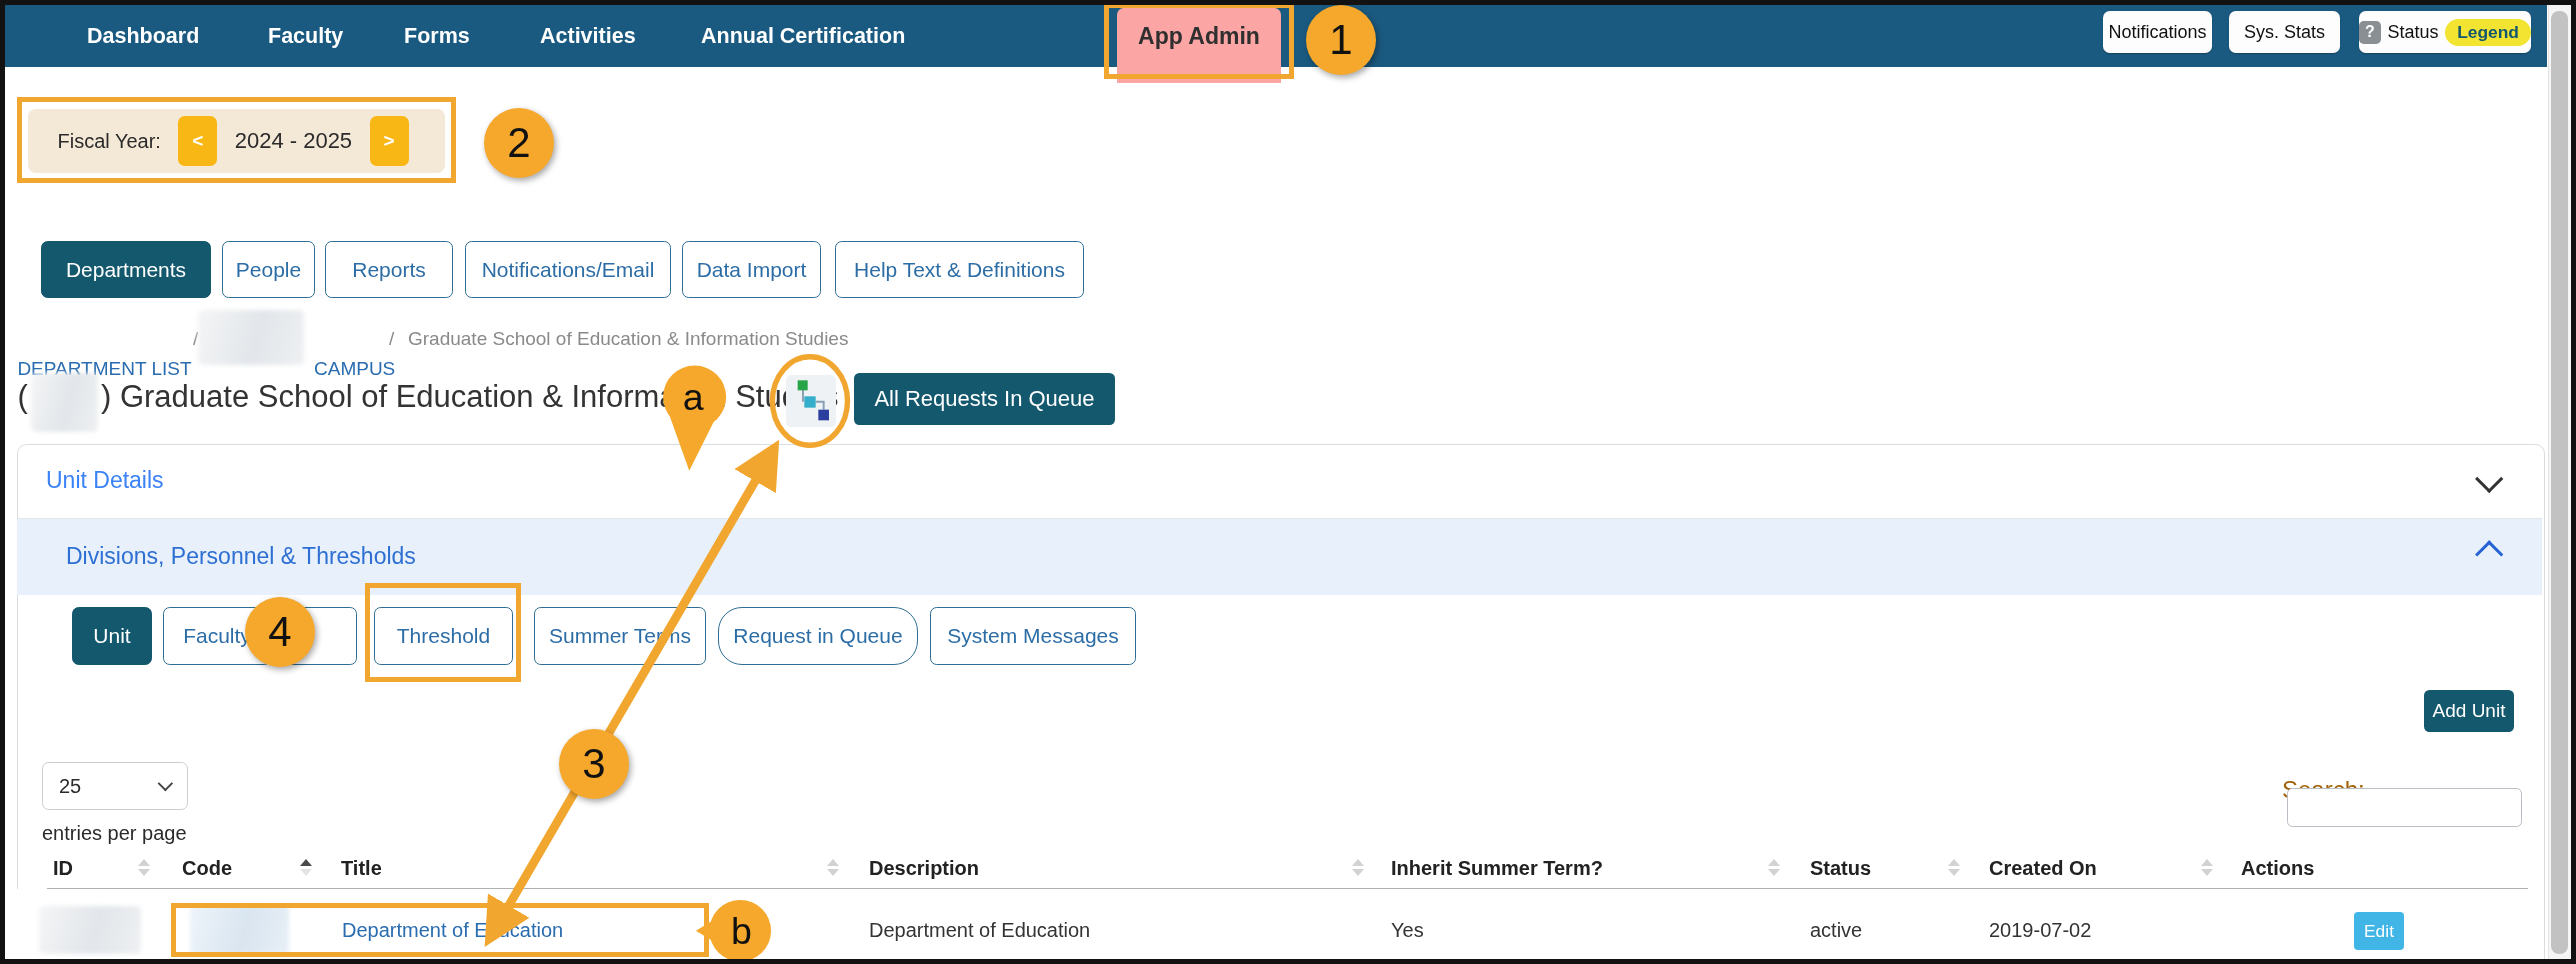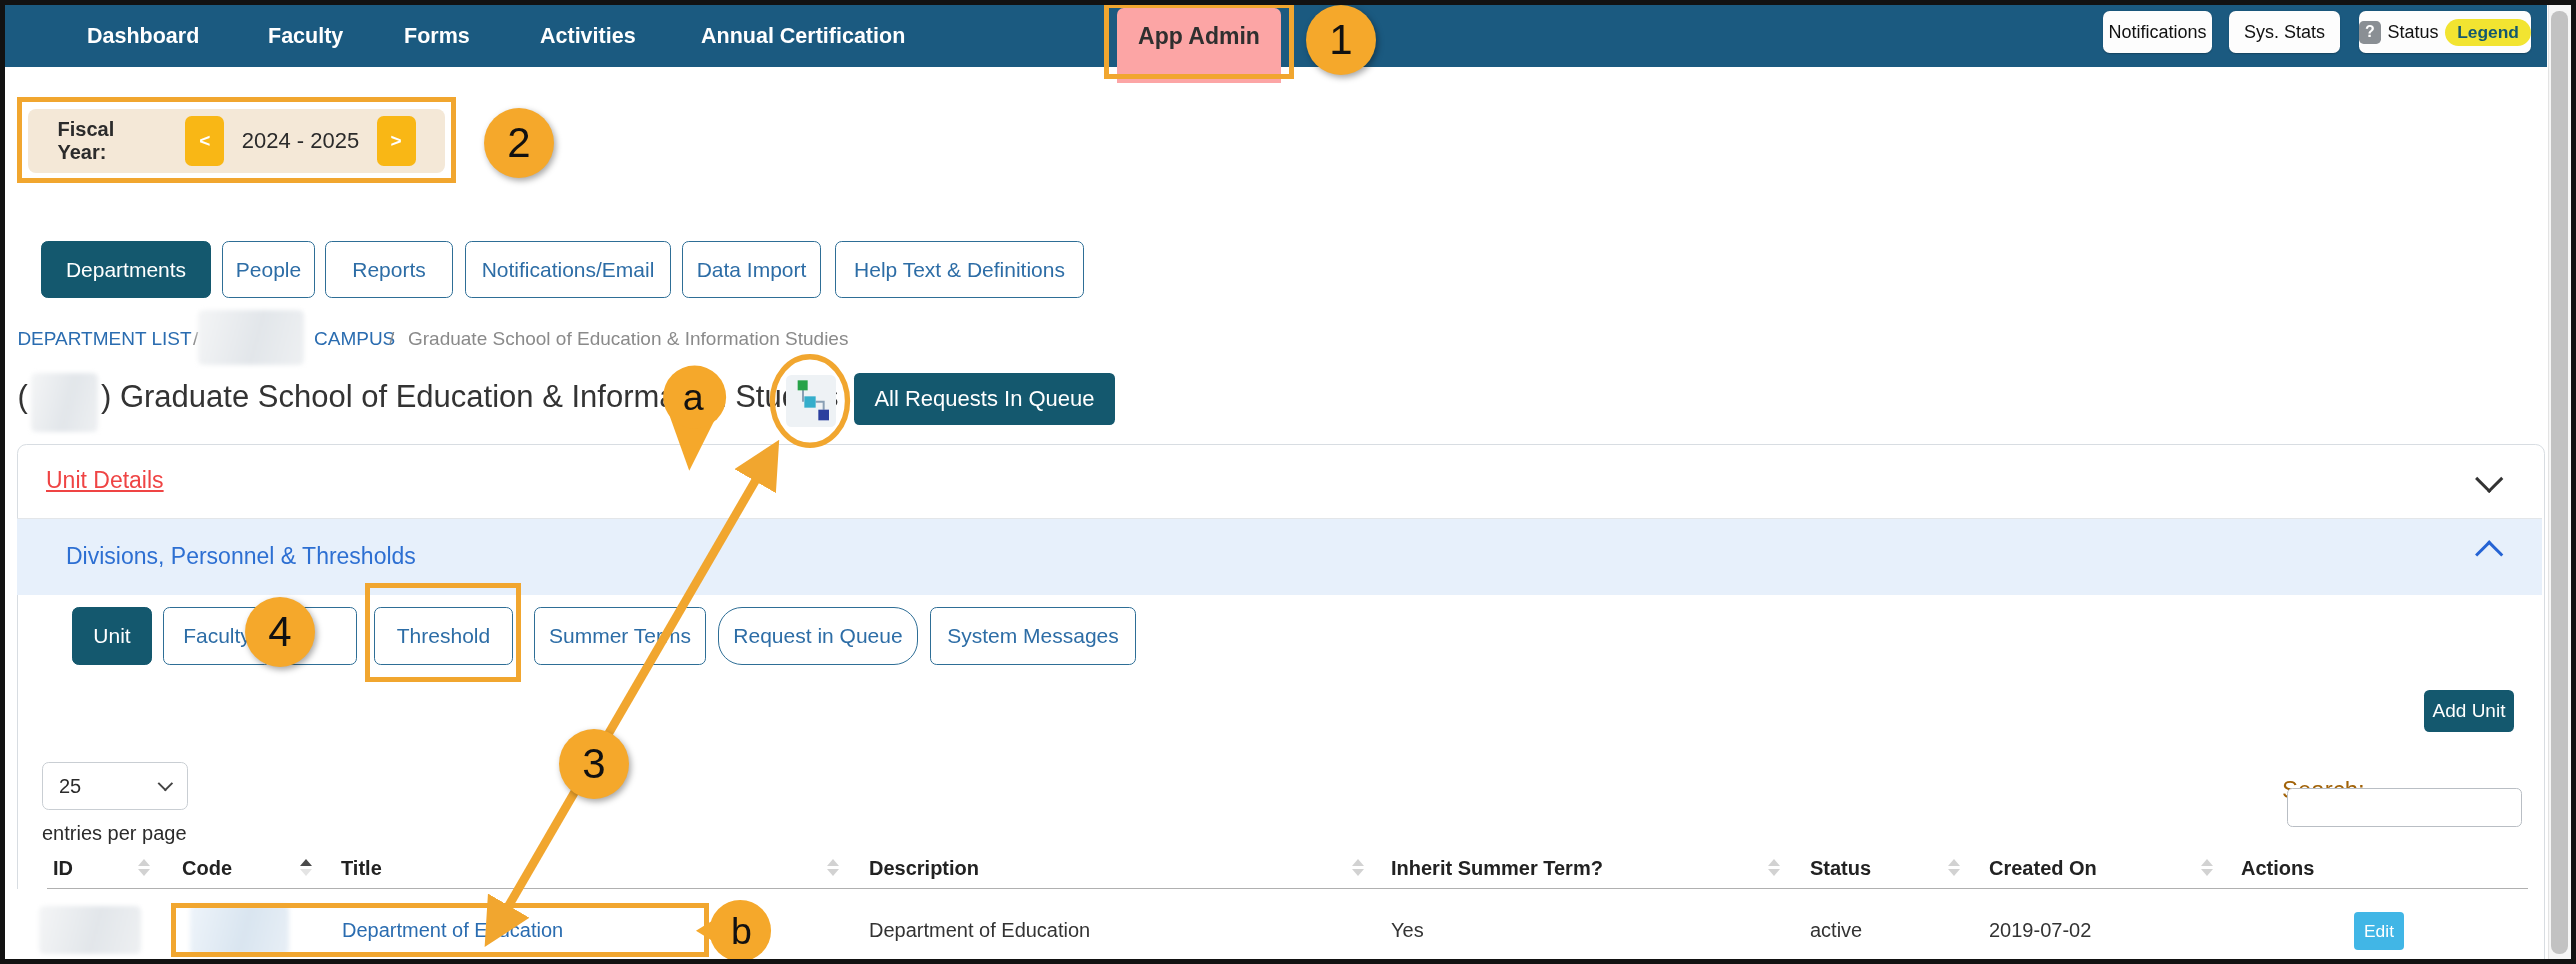--- a/index.html
+++ b/index.html
@@ -16,29 +16,29 @@
   .hlbox{border:5.4px solid #F1A62F;z-index:40;pointer-events:none;}
   .numcircle{width:70px;height:70px;border-radius:35px;background:#F5A82B;z-index:55;
              display:flex;align-items:center;justify-content:center;font-size:42px;color:#111;
              box-shadow:2px 2.7px 6px rgba(0,0,0,.35);}
   .fypanel{background:#F4E8D7;border-radius:8px;display:flex;align-items:center;gap:17.4px;padding:0 29.5px;}
   .fybtn{width:39px;height:50px;background:#F9B715;border-radius:6.7px;color:#fff;font-weight:bold;
          font-size:19px;display:flex;align-items:center;justify-content:center;}
   .tab{border:1.3px solid #2E6E96;background:#fff;color:#2D6DA6;border-radius:6.7px;font-size:21px;
        display:flex;align-items:center;justify-content:center;white-space:nowrap;}
   .tab.active{background:#14586E;border-color:#14586E;color:#fff;}
-  .crumb-link{font-size:19px;color:#2A6CB0;white-space:nowrap;}
+  .crumb-link{font-size:19px;color:#2A6CB0;white-space:nowrap;margin-top:30px;}
   .crumb-sep{font-size:19px;color:#8a8a8a;}
   .crumb-cur{font-size:19px;color:#8a8a8a;white-space:nowrap;}
   .blur-blob{border-radius:5.4px;filter:blur(2px);background:linear-gradient(105deg,#f4f5f6,#e2e6ea 55%,#eef0f2);}
   .blur-blob.bluish{background:linear-gradient(105deg,#eef4fa,#d9e5f0 55%,#e8eff6);}
   .titletxt{font-size:31px;color:#333;white-space:nowrap;}
   .tealbtn{background:#14586E;border-radius:5.4px;color:#fff;display:flex;align-items:center;justify-content:center;}
   .card{background:#fff;border:0.7px solid #D8DDE2;border-radius:9.4px 9.4px 0 0;}
-  .secttitle{font-size:23px;color:#ef4444;text-decoration:underline;}
+  .secttitle{font-size:23px;color:#3b82f6;}
   .chev{display:inline-block;width:17.4px;height:17.4px;border-right:3.4px solid #333;border-bottom:3.4px solid #333;}
   .chev.down{transform:rotate(45deg);}
   .chev.up{border-color:#2563D4;transform:rotate(-135deg);}
   .chev.small{width:8.7px;height:8.7px;border-width:2.7px;border-color:#444;transform:rotate(45deg);}
   .th{font-size:20px;font-weight:bold;color:#222;white-space:nowrap;}
   .td{font-size:20px;color:#333;white-space:nowrap;}
   .sort{display:inline-flex;flex-direction:column;gap:3.4px;}
   .sort i{display:block;width:0;height:0;border-left:6px solid transparent;border-right:6px solid transparent;}
   .sort .u{border-bottom:7.4px solid #d2d2d2;}
   .sort .d{border-top:7.4px solid #d2d2d2;}
@@ -66,21 +66,21 @@
 <div class="abs whitebtn" style="left:2103px;top:11.4px;width:109px;height:42px;">Notifications</div>
 <div class="abs whitebtn" style="left:2229px;top:11.4px;width:111px;height:42px;">Sys. Stats</div>
 <div class="abs whitebtn" style="left:2359px;top:11.4px;width:172px;height:42px;gap:6.7px;">
   <span class="qicon">?</span>
   <span>Status</span>
   <span class="legendpill">Legend</span>
 </div>
 
 <div class="abs hlbox" style="left:17px;top:97px;width:429px;height:76px;"></div>
 <div class="abs fypanel" style="left:28px;top:109px;width:358px;height:64px;">
-  <span style="font-size:20px;font-weight:bold;color:#2b2b2b;">Fiscal Year:</span>
+  <span style="font-size:20px;font-weight:normal;color:#2b2b2b;text-align:center;">Fiscal Year:</span>
   <span class="fybtn">&lt;</span>
   <span style="font-size:22px;font-weight:normal;color:#2b2b2b;white-space:nowrap;">2024 - 2025</span>
   <span class="fybtn">&gt;</span>
 </div>
 
 <div class="abs tab active" style="left:41px;top:241px;width:168px;height:55px;">Departments</div>
 <div class="abs tab" style="left:222px;top:241px;width:91px;height:55px;">People</div>
 <div class="abs tab" style="left:325px;top:241px;width:126px;height:55px;">Reports</div>
 <div class="abs tab" style="left:465px;top:241px;width:204px;height:55px;">Notifications/Email</div>
 <div class="abs tab" style="left:682px;top:241px;width:137px;height:55px;">Data Import</div>

